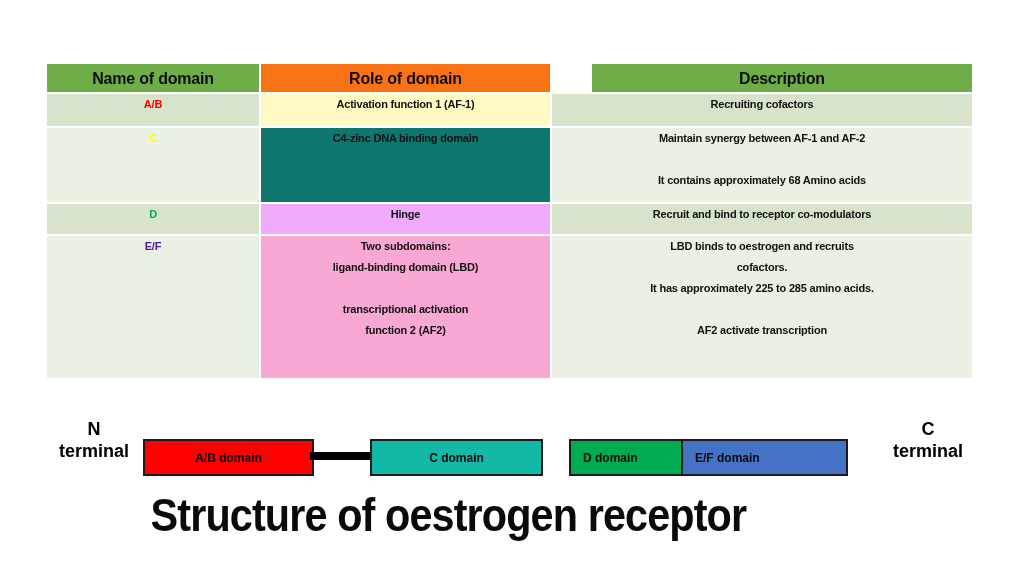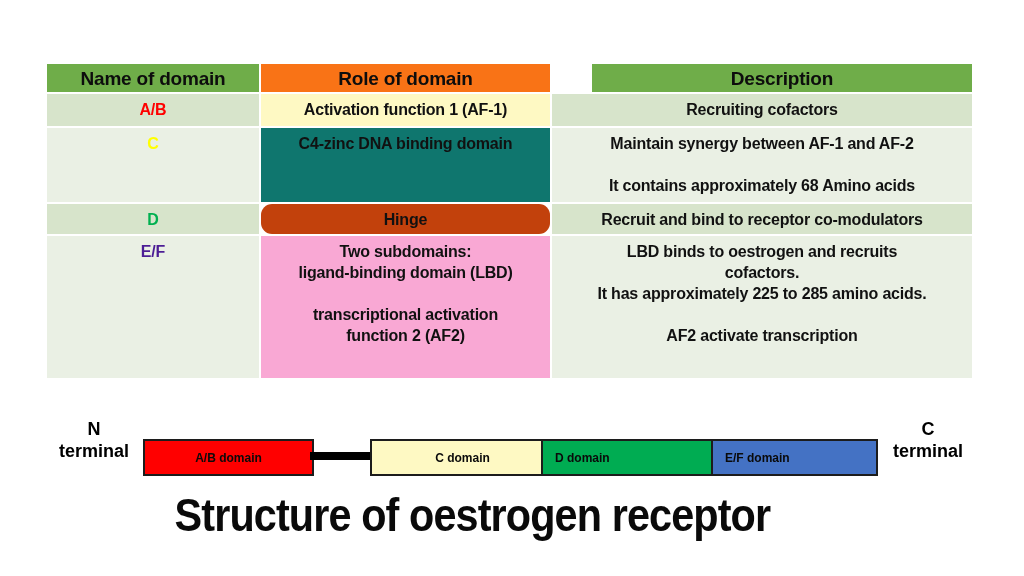--- a/index.html
+++ b/index.html
@@ -15,29 +15,28 @@
     display:grid;
     grid-template-columns:212px 289px 420px;
     grid-template-rows:28px 32px 74px 30px 142px;
     gap:2px;
     background:#ffffff;
   }
   .trow { display:contents; }
   .cell {
     text-align:center;
     font-weight:bold;
-    font-size:16px;
+    font-size:11px;
     line-height:21px;
     color:#111111;
-    padding-top:5px;
     letter-spacing:-0.2px;
   }
   .cell.head {
     display:flex; align-items:center; justify-content:center;
-    padding-top:0; font-size:19px; color:#0d0d0d;
+    padding-top:0; font-size:16px; color:#0d0d0d;
   }
   .lines { white-space:pre-line; }
 
   
   .terminal {
     position:absolute; width:96px; text-align:center;
     font-weight:bold; font-size:18px; line-height:22px; color:#000000;
     white-space:pre-line;
   }
   .terminal.n { left:46px; top:418px; }
@@ -45,31 +44,31 @@
   .dbox {
     position:absolute; top:439px; height:33px;
     border:2px solid #1c1c1c;
     display:flex; align-items:center; justify-content:center;
     font-weight:bold; font-size:12px; color:#0a0a0a;
     box-sizing:content-box;
   }
   .dbox.left-label { justify-content:flex-start; padding-left:12px; }
   .box-ab  { left:143px; width:167px; }
   .box-c   { left:370px; width:169px; }
-  .box-d   { left:541px; width:168px; padding-left:12px; width:156px; }
-  .box-ef  { left:711px; width:151px; padding-left:12px; }
+  .box-d   { left:569px; width:168px; padding-left:12px; width:156px; }
+  .box-ef  { left:681px; width:151px; padding-left:12px; }
   .connector {
     position:absolute; left:310px; top:452px; width:62px; height:8px;
     background:#000000;
   }
 
   
   .slide-title {
     position:absolute; left:0; top:487px; width:896px;
-    display:flex; justify-content:center;padding-left:24px;
+    display:flex; justify-content:center;
   }
   .slide-title span {
     display:inline-block;
     font-size:47px; font-weight:bold; color:#0a0a0a;
     transform:scaleX(0.88); transform-origin:center;
     white-space:nowrap; letter-spacing:-1px;
   }
 </style>
 </head>
 <body>
@@ -92,21 +91,21 @@
     <div class="trow">
       <div class="cell" style="color: rgb(255, 255, 0); background: rgb(234, 240, 228);">C</div>
       <div class="cell lines" style="background: #0f766e;">C4-zinc DNA binding domain</div>
       <div class="cell lines" style="background: rgb(234, 240, 228); text-align: center;">Maintain synergy between AF-1 and AF-2
 
 It contains approximately 68 Amino acids</div>
     </div>
 
     <div class="trow">
       <div class="cell" style="color: rgb(0, 176, 80); background: rgb(215, 228, 203);">D</div>
-      <div class="cell lines" style="background: #c2410c; border-radius: 11px;">Hinge</div>
+      <div class="cell lines" style="background: #f0abfc;">Hinge</div>
       <div class="cell lines" style="background: rgb(215, 228, 203);">Recruit and bind to receptor co-modulators</div>
     </div>
 
     <div class="trow">
       <div class="cell" style="color: #4c1d95; background: rgb(234, 240, 228);">E/F</div>
       <div class="cell lines" style="background: #f9a8d4;">Two subdomains:
 ligand-binding domain (LBD)
 
 transcriptional activation
 function 2 (AF2)</div>
@@ -118,21 +117,21 @@
     </div>
   </div>
 
   <div class="terminal n">N
 terminal</div>
 
   <div class="dbox box-ab" style="background: rgb(255, 0, 0);">A/B domain</div>
 
   <div class="connector"></div>
 
-  <div class="dbox box-c" style="background: #fef9c3; padding-left: 6px;">C domain</div>
+  <div class="dbox box-c" style="background: #14b8a6;">C domain</div>
 
   <div class="dbox left-label box-d" style="background: rgb(0, 172, 82);">D domain</div>
 
   <div class="dbox left-label box-ef" style="background: rgb(68, 114, 196);">E/F domain</div>
 
   <div class="terminal c">C
 terminal</div>
 
   <div class="slide-title">
     <span>Structure of oestrogen receptor</span>

